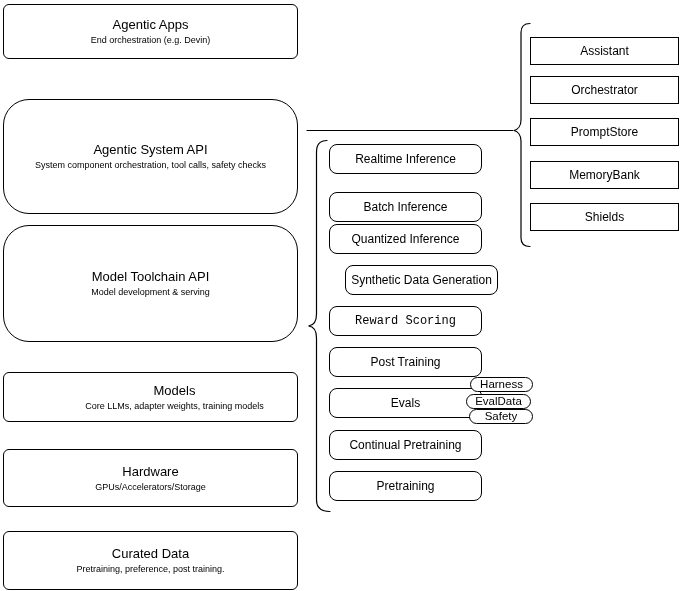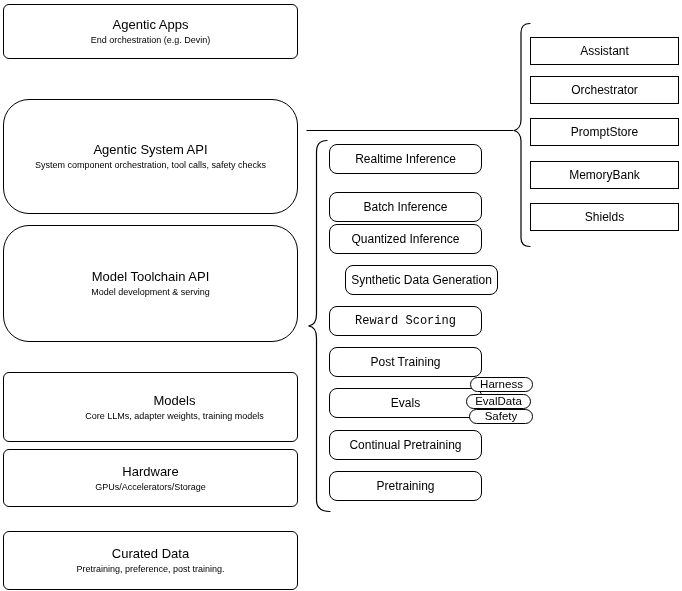--- a/index.html
+++ b/index.html
@@ -114,21 +114,21 @@
   <div class="lbox r26" style="top:99px; height:115px;">
     <div class="ltitle">Agentic System API</div>
     <div class="lsub">System component orchestration, tool calls, safety checks</div>
   </div>
 
   <div class="lbox r26" style="top:225px; height:117px;">
     <div class="ltitle">Model Toolchain API</div>
     <div class="lsub">Model development &amp; serving</div>
   </div>
 
-  <div class="lbox r10" style="top:372px; height:70px;padding-left:48px;">
+  <div class="lbox r10" style="top:372px; height:50px;padding-left:48px;">
     <div class="ltitle">Models</div>
     <div class="lsub">Core LLMs, adapter weights, training models</div>
   </div>
 
   <div class="lbox r10" style="top:449px; height:58px;">
     <div class="ltitle">Hardware</div>
     <div class="lsub">GPUs/Accelerators/Storage</div>
   </div>
 
   <div class="lbox r10" style="top:531px; height:59px;">

